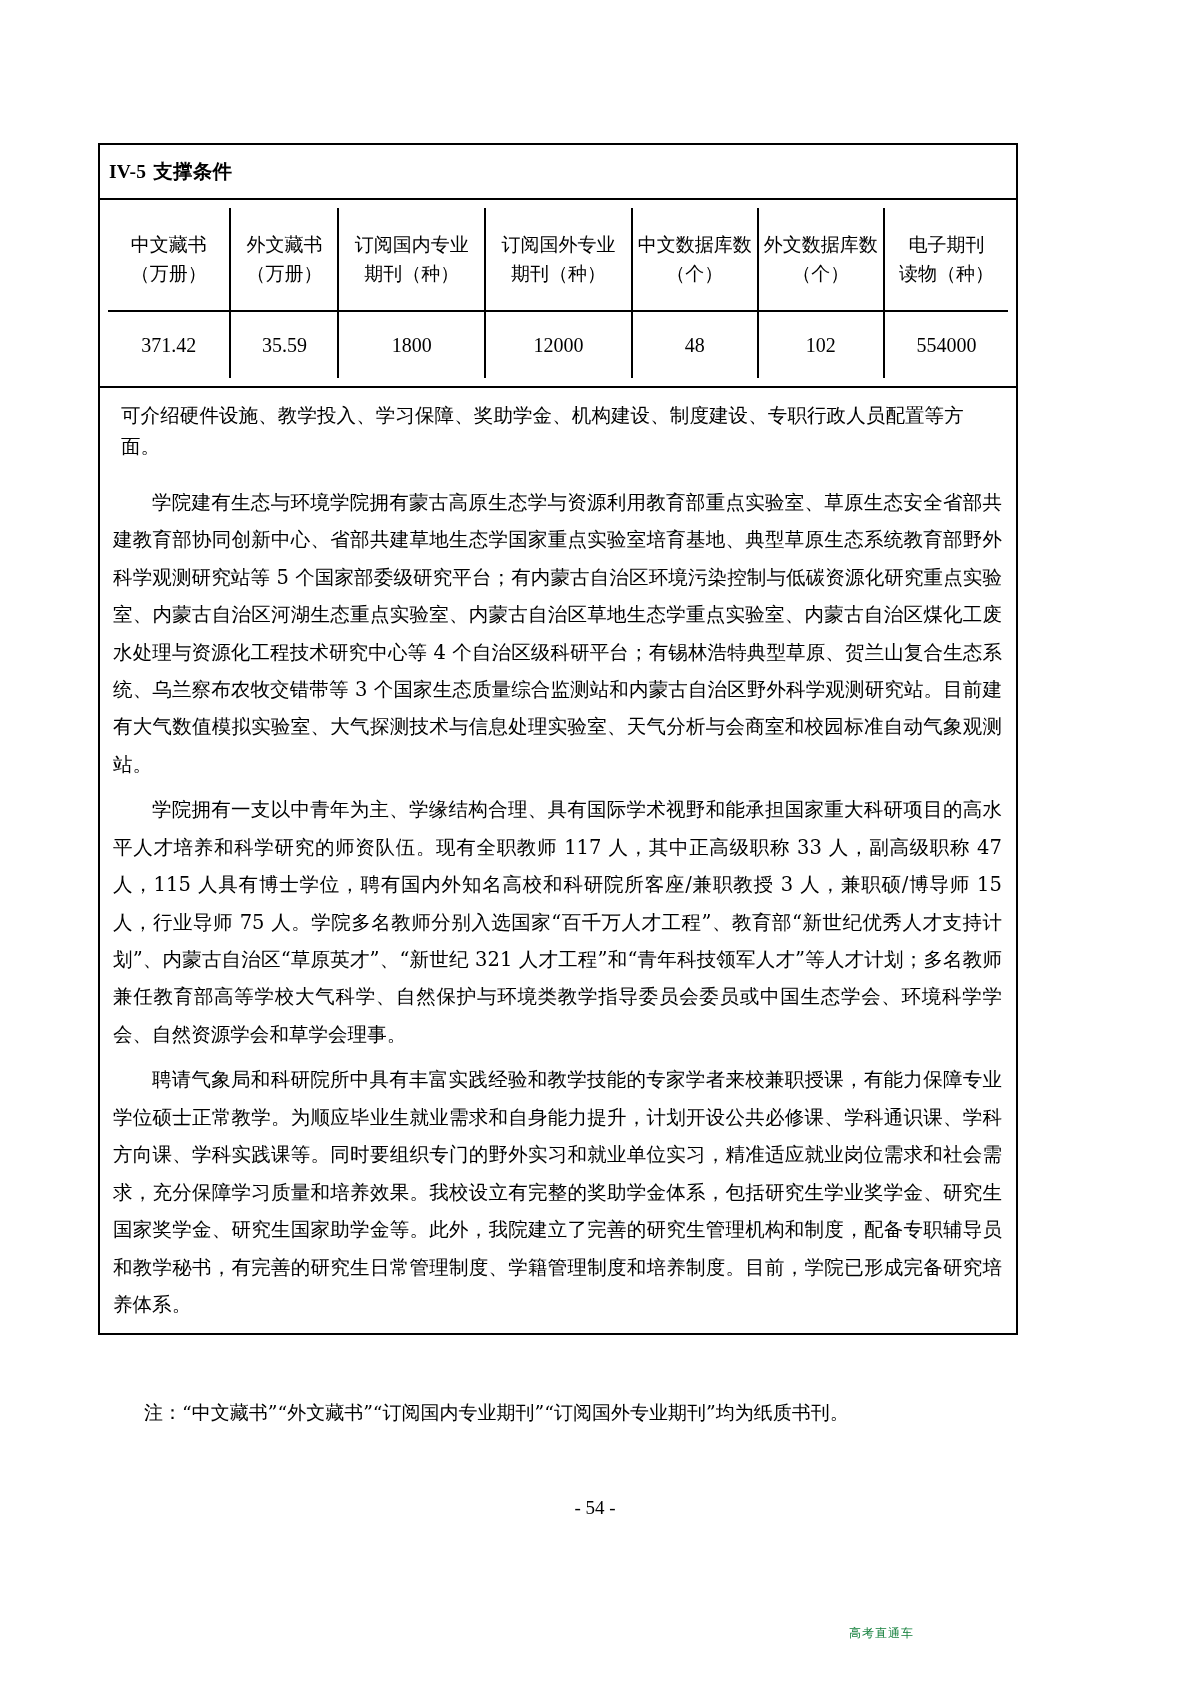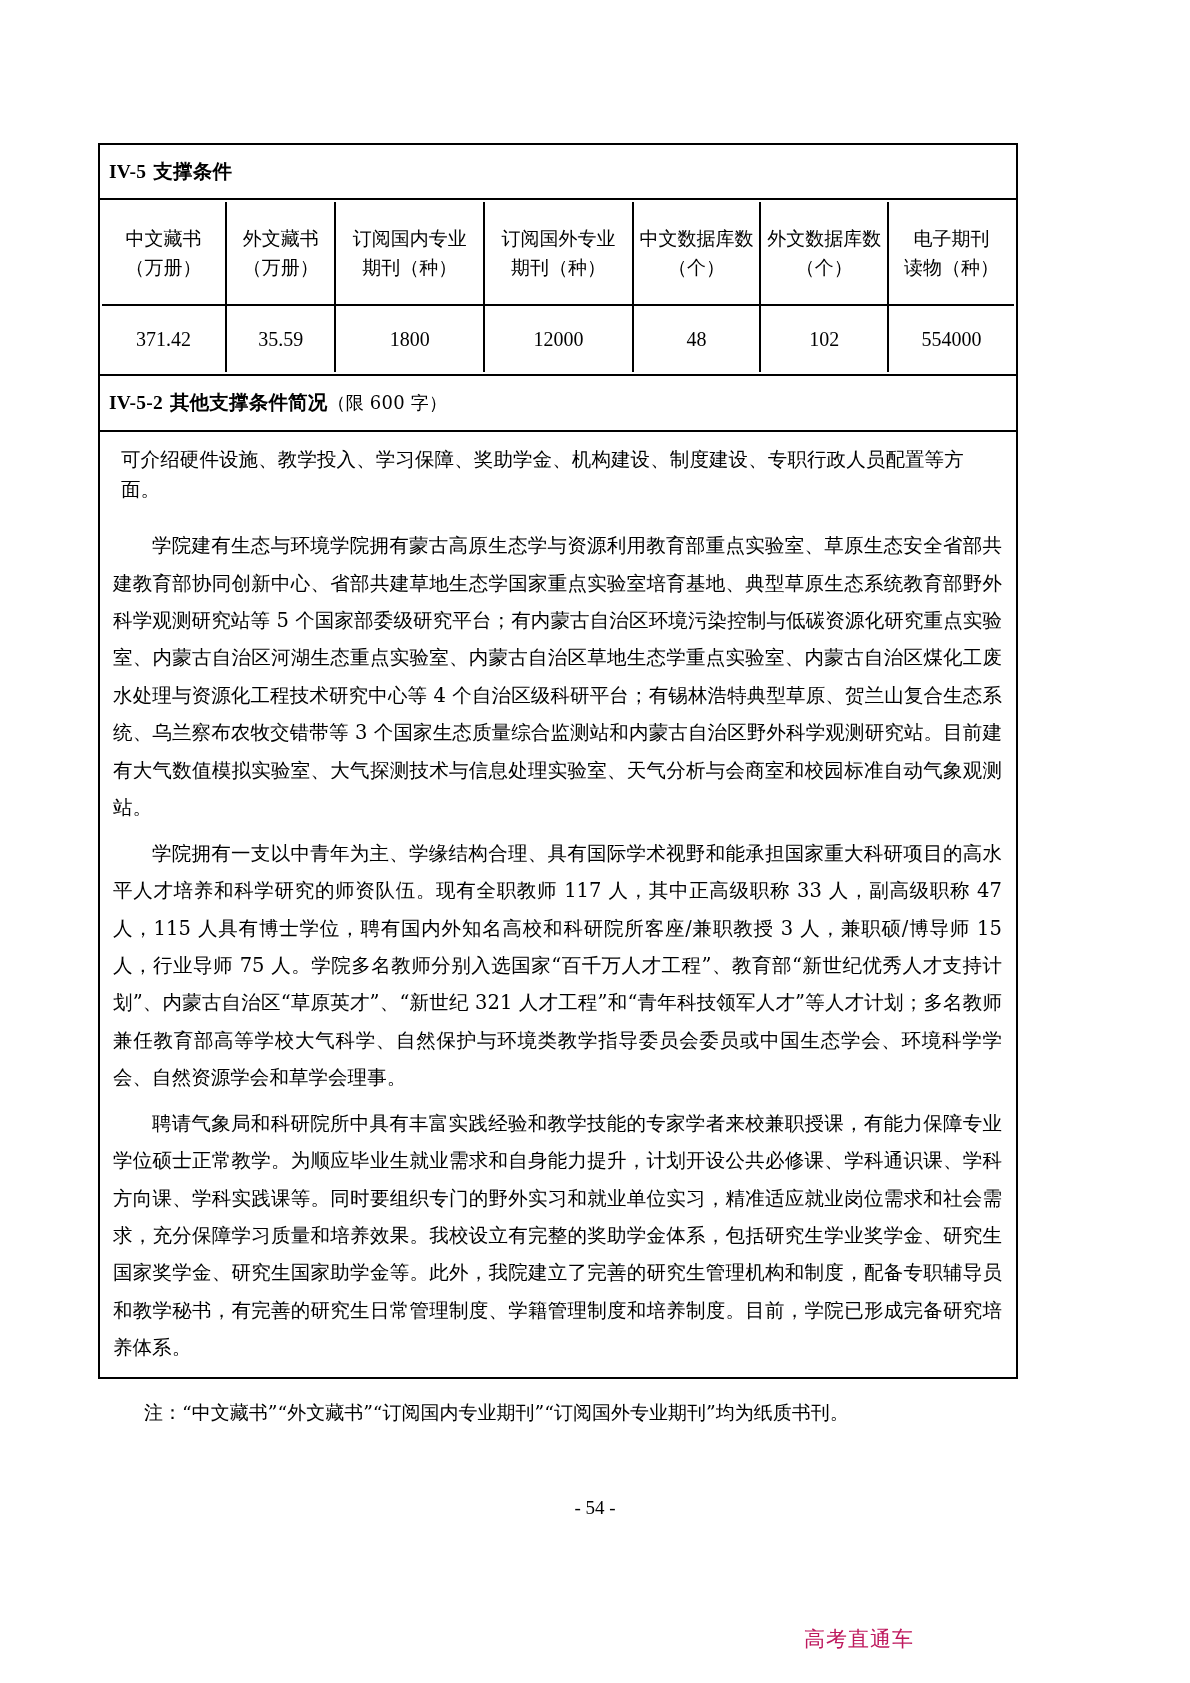--- a/index.html
+++ b/index.html
@@ -50,21 +50,21 @@
     font-weight: normal;
     font-size: 18px;
   }
   .sec-cell .tag {
     font-family: "Liberation Serif", "DejaVu Serif", serif;
     font-weight: bold;
   }
 
   
   .stats-wrap {
-    padding: 2px;
+    padding: 8px;
     border-bottom: 2px solid #000;
   }
   table.stats {
     width: 100%;
     border-collapse: collapse;
     table-layout: fixed;
   }
   table.stats td {
     border-right: 2px solid #000;
     text-align: center;
@@ -127,22 +127,22 @@
     text-align: center;
     font-size: 19px;
     font-family: "Liberation Serif", "DejaVu Serif", serif;
   }
 
   
   .watermark {
     position: absolute;
     right: 28px;
     top: 1625px;
-    font-size: 21px;
-    color: #be185d;
+    font-size: 12px;
+    color: #15803d;
     font-family: Liberation Serif, serif;
     letter-spacing: 1px;
   }
 </style>
 </head>
 <body>
 
 <div class="page">
 
   <table class="doc-table">
@@ -203,23 +203,20 @@
                 <td>12000</td>
                 <td>48</td>
                 <td>102</td>
                 <td>554000</td>
               </tr>
             </tbody>
           </table>
         </td>
       </tr>
 
-      <tr class="sec-row">
-        <td class="sec-cell"><span class="tag">IV-5-2</span> <span>其他支撑条件简况</span><span class="lim">（限 600 字）</span></td>
-      </tr>
 
       <tr>
         <td class="body-cell">
           <p class="hint-line">可介绍硬件设施、教学投入、学习保障、奖助学金、机构建设、制度建设、专职行政人员配置等方面。</p>
           <p class="para first">学院建有生态与环境学院拥有蒙古高原生态学与资源利用教育部重点实验室、草原生态安全省部共建教育部协同创新中心、省部共建草地生态学国家重点实验室培育基地、典型草原生态系统教育部野外科学观测研究站等 5 个国家部委级研究平台；有内蒙古自治区环境污染控制与低碳资源化研究重点实验室、内蒙古自治区河湖生态重点实验室、内蒙古自治区草地生态学重点实验室、内蒙古自治区煤化工废水处理与资源化工程技术研究中心等 4 个自治区级科研平台；有锡林浩特典型草原、贺兰山复合生态系统、乌兰察布农牧交错带等 3 个国家生态质量综合监测站和内蒙古自治区野外科学观测研究站。目前建有大气数值模拟实验室、大气探测技术与信息处理实验室、天气分析与会商室和校园标准自动气象观测站。</p>
           <p class="para">学院拥有一支以中青年为主、学缘结构合理、具有国际学术视野和能承担国家重大科研项目的高水平人才培养和科学研究的师资队伍。现有全职教师 117 人，其中正高级职称 33 人，副高级职称 47 人，115 人具有博士学位，聘有国内外知名高校和科研院所客座/兼职教授 3 人，兼职硕/博导师 15 人，行业导师 75 人。学院多名教师分别入选国家“百千万人才工程”、教育部“新世纪优秀人才支持计划”、内蒙古自治区“草原英才”、“新世纪 321 人才工程”和“青年科技领军人才”等人才计划；多名教师兼任教育部高等学校大气科学、自然保护与环境类教学指导委员会委员或中国生态学会、环境科学学会、自然资源学会和草学会理事。</p>
           <p class="para">聘请气象局和科研院所中具有丰富实践经验和教学技能的专家学者来校兼职授课，有能力保障专业学位硕士正常教学。为顺应毕业生就业需求和自身能力提升，计划开设公共必修课、学科通识课、学科方向课、学科实践课等。同时要组织专门的野外实习和就业单位实习，精准适应就业岗位需求和社会需求，充分保障学习质量和培养效果。我校设立有完整的奖助学金体系，包括研究生学业奖学金、研究生国家奖学金、研究生国家助学金等。此外，我院建立了完善的研究生管理机构和制度，配备专职辅导员和教学秘书，有完善的研究生日常管理制度、学籍管理制度和培养制度。目前，学院已形成完备研究培养体系。</p>
         </td>
       </tr>
     </tbody>

